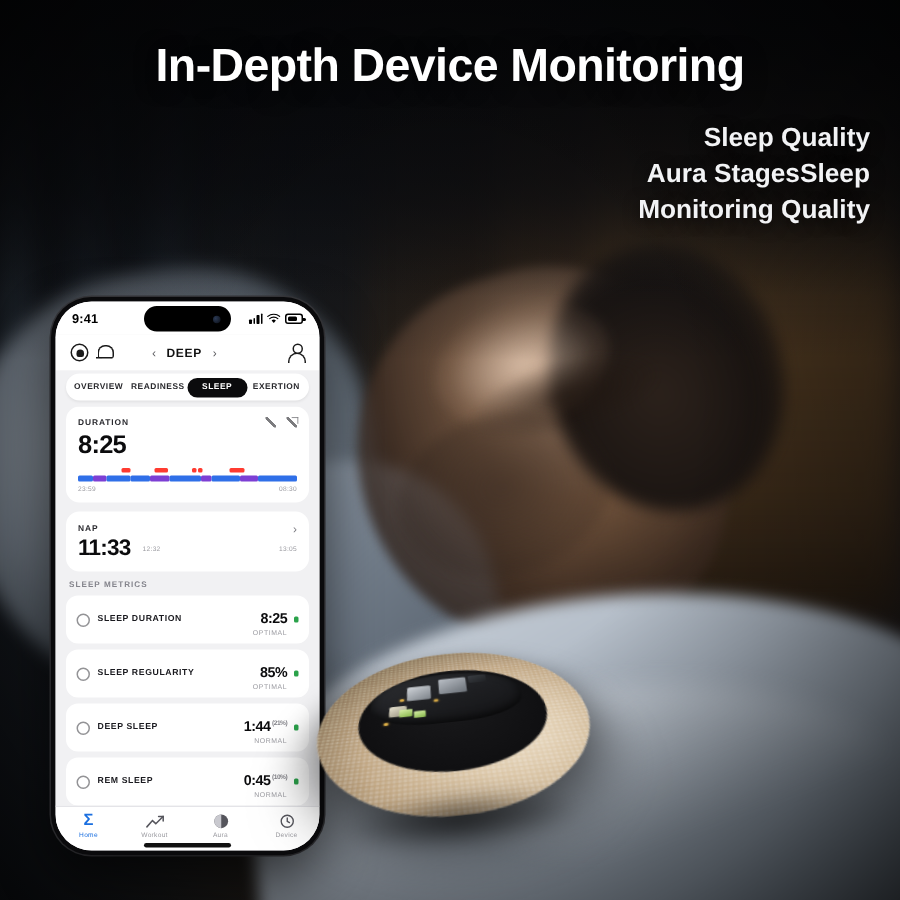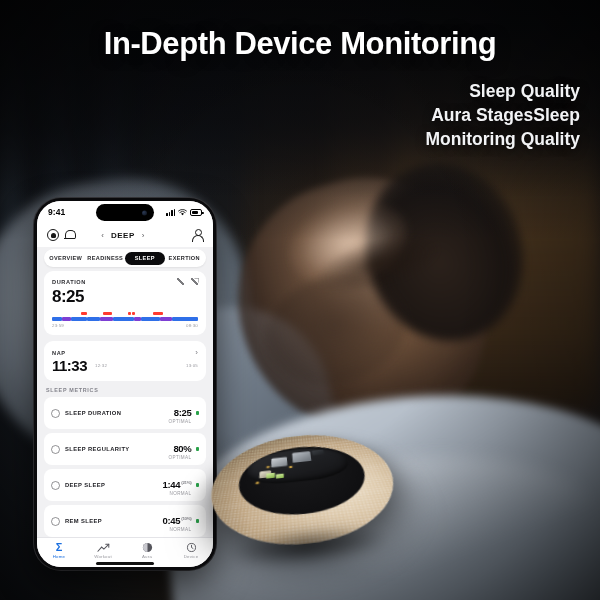--- a/index.html
+++ b/index.html
@@ -454,21 +454,21 @@
             <span class="m-name">SLEEP DURATION</span>
             <span class="m-right">
               <span><span class="m-val">8:25</span><span class="m-status">OPTIMAL</span></span>
               <span class="dot"></span>
             </span>
           </div>
           <div class="metric">
             <span class="m-ico"></span>
             <span class="m-name">SLEEP REGULARITY</span>
             <span class="m-right">
-              <span><span class="m-val">80%</span><span class="m-status">OPTIMAL</span></span>
+              <span><span class="m-val">85%</span><span class="m-status">OPTIMAL</span></span>
               <span class="dot"></span>
             </span>
           </div>
           <div class="metric">
             <span class="m-ico"></span>
             <span class="m-name">DEEP SLEEP</span>
             <span class="m-right">
               <span><span class="m-val">1:44<sup>(21%)</sup></span><span class="m-status">NORMAL</span></span>
               <span class="dot"></span>
             </span>

